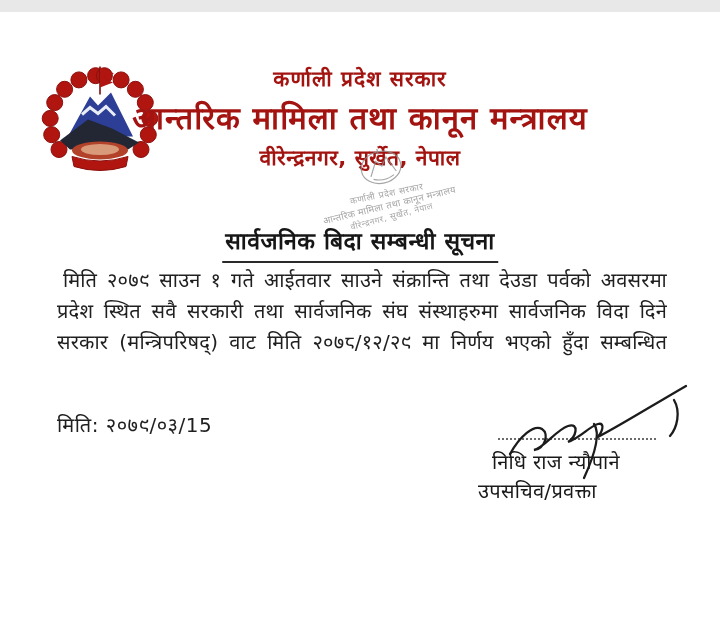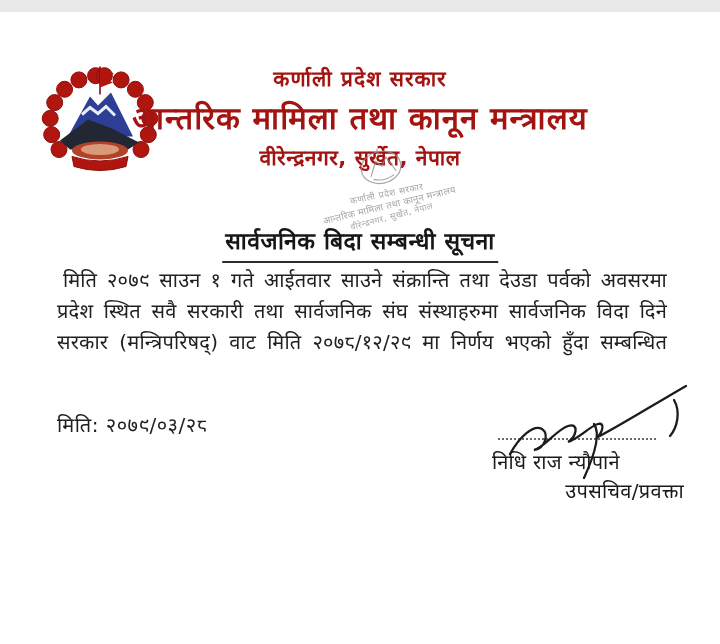--- a/index.html
+++ b/index.html
@@ -49,21 +49,21 @@
   .dotline{
     position:absolute;left:498px;top:412px;width:158px;height:14px;
     border-bottom:2px dotted #6b6b6b;
   }
   .sig-svg{position:absolute;left:498px;top:362px;width:200px;height:110px;}
   .sig-name{
     position:absolute;left:492px;top:436px;width:206px;
     font-size:20px;color:#191919;letter-spacing:.3px;
   }
   .sig-role{
-    position:absolute;left:478px;top:465px;width:206px;text-align:right;
+    position:absolute;left:478px;top:465px;width:206px;text-align:left;
     font-size:20px;color:#191919;letter-spacing:.3px;
   }
 </style>
 </head>
 <body>
 
 <div class="page">
 
   <svg class="emblem" viewBox="0 0 120 115" aria-hidden="true">
 
@@ -118,21 +118,21 @@
   </div>
 
   <div class="title">सार्वजनिक बिदा सम्बन्धी सूचना</div>
 
   <div class="body">
     <div class="ln just first">मिति २०७९ साउन १ गते आईतवार साउने संक्रान्ति तथा देउडा पर्वको अवसरमा कर्णाली</div>
     <div class="ln just">प्रदेश स्थित सवै सरकारी तथा सार्वजनिक संघ संस्थाहरुमा सार्वजनिक विदा दिने कर्णाली प्रदेश</div>
     <div class="ln just">सरकार (मन्त्रिपरिषद्) वाट मिति २०७८/१२/२९ मा निर्णय भएको हुँदा सम्बन्धित सवैको</div>
   </div>
 
-  <div class="date">मिति: २०७९/०३/२८</div>
+  <div class="date">मिति: २०७९/०३/15</div>
 
   <div class="dotline"></div>
   <svg class="sig-svg" viewBox="0 0 200 110" aria-hidden="true">
     <g fill="none" stroke="#1c1c1c" stroke-width="2.3" stroke-linecap="round">
       <path d="M 12 80 C 22 62 36 50 44 55 C 52 60 46 76 36 76 C 46 74 58 56 70 52 C 82 48 78 64 70 68 C 82 64 92 52 100 50 C 108 48 104 60 98 64 C 118 54 150 34 188 12"></path>
       <path d="M 96 50 C 103 60 97 80 86 104"></path>
       <path d="M 176 26 C 183 38 179 54 172 62"></path>
     </g>
   </svg>
   <div class="sig-name">निधि राज न्यौपाने</div>

